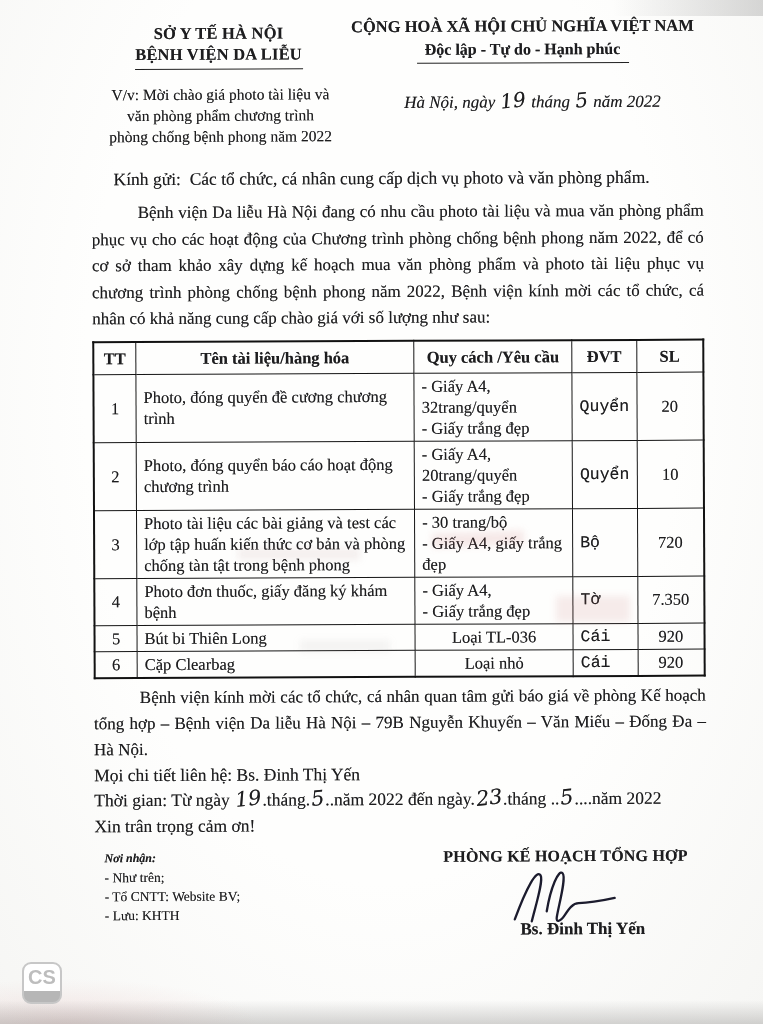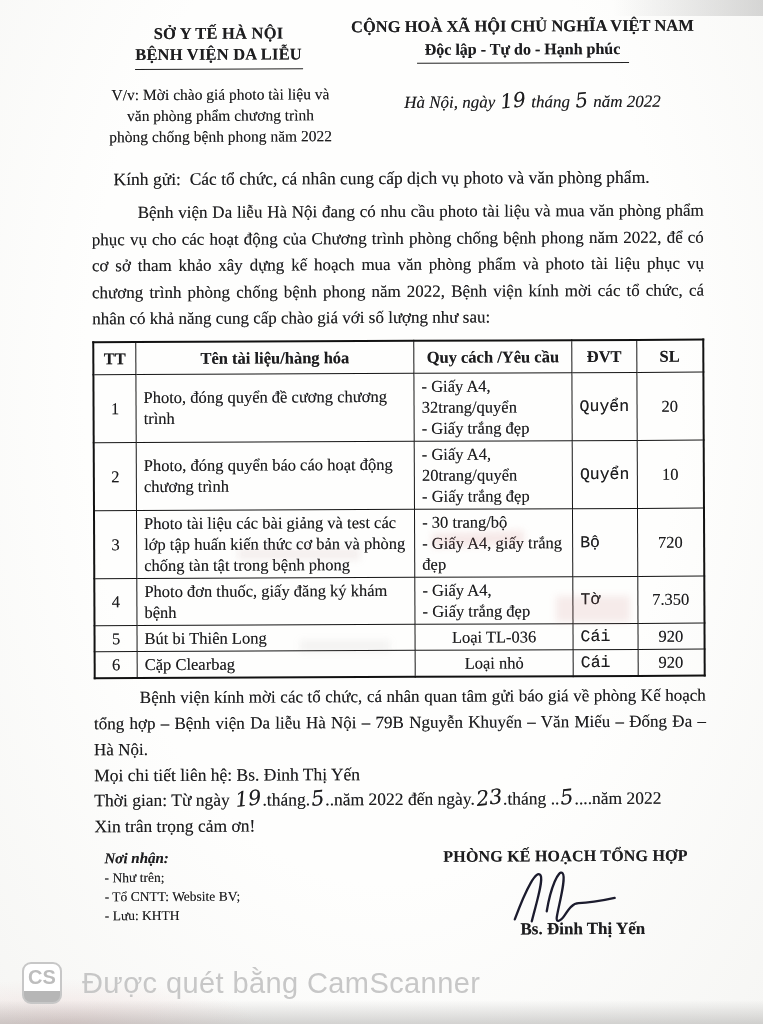--- a/index.html
+++ b/index.html
@@ -46,21 +46,21 @@
   td.c-dvt{text-align:left;width:10%;font-family:Liberation Mono, monospace;}
   td.c-sl{text-align:center;width:11%;}
   
   .closing{margin:6px 0 0;font-size:17px;line-height:26px;text-align:justify;text-indent:46px;}
   .contact-row{display:flex;justify-content:space-between;font-size:17.5px;margin-top:2px;padding-right:8px;}
   .time-line{font-size:17.5px;margin-top:3px;}
   .thanks{margin:5px 0 0;font-size:17.5px;}
   
   .footer-row{display:flex;justify-content:space-between;margin-top:12px;}
   .noinhan{margin-left:10px;font-size:13.5px;line-height:19px;}
-  .noinhan-title{font-weight:bold;font-style:italic;font-size:15px;}
+  .noinhan-title{font-weight:bold;font-style:italic;font-size:12px;}
   .signblock{width:310px;text-align:center;margin-right:-14px;}
   .dept{font-weight:bold;font-size:16px;letter-spacing:.2px;}
   .sig-svg{display:block;margin:0 auto -16px;}
   .signer{font-weight:bold;font-size:17px;margin-left:34px;}
   
   .corner-shade{position:absolute;top:0;right:0;width:150px;height:16px;
       background:linear-gradient(to left, rgba(130,130,130,.30), rgba(130,130,130,0));z-index:3;}
   .art{position:absolute;filter:blur(3.5px);z-index:1;}
   .art1{left:432px;top:532px;width:92px;height:14px;background:rgba(195,105,105,.14);transform:rotate(-2deg);}
   .art2{left:556px;top:596px;width:74px;height:26px;background:rgba(190,110,110,.13);}
@@ -212,18 +212,17 @@
 
   <div class="art art1"></div>
   <div class="art art2"></div>
   <div class="art art3"></div>
   <div class="art art4"></div>
 
   <div class="watermark">
     <div class="cs-badge">
       <span>CS</span>
     </div>
-    <div class="wm-text">Được quét bằng CamScanner</div>
   </div>
 
   <div class="pink-tint"></div>
   <div class="bottom-shade"></div>
 </div>
 
 </body></html>

